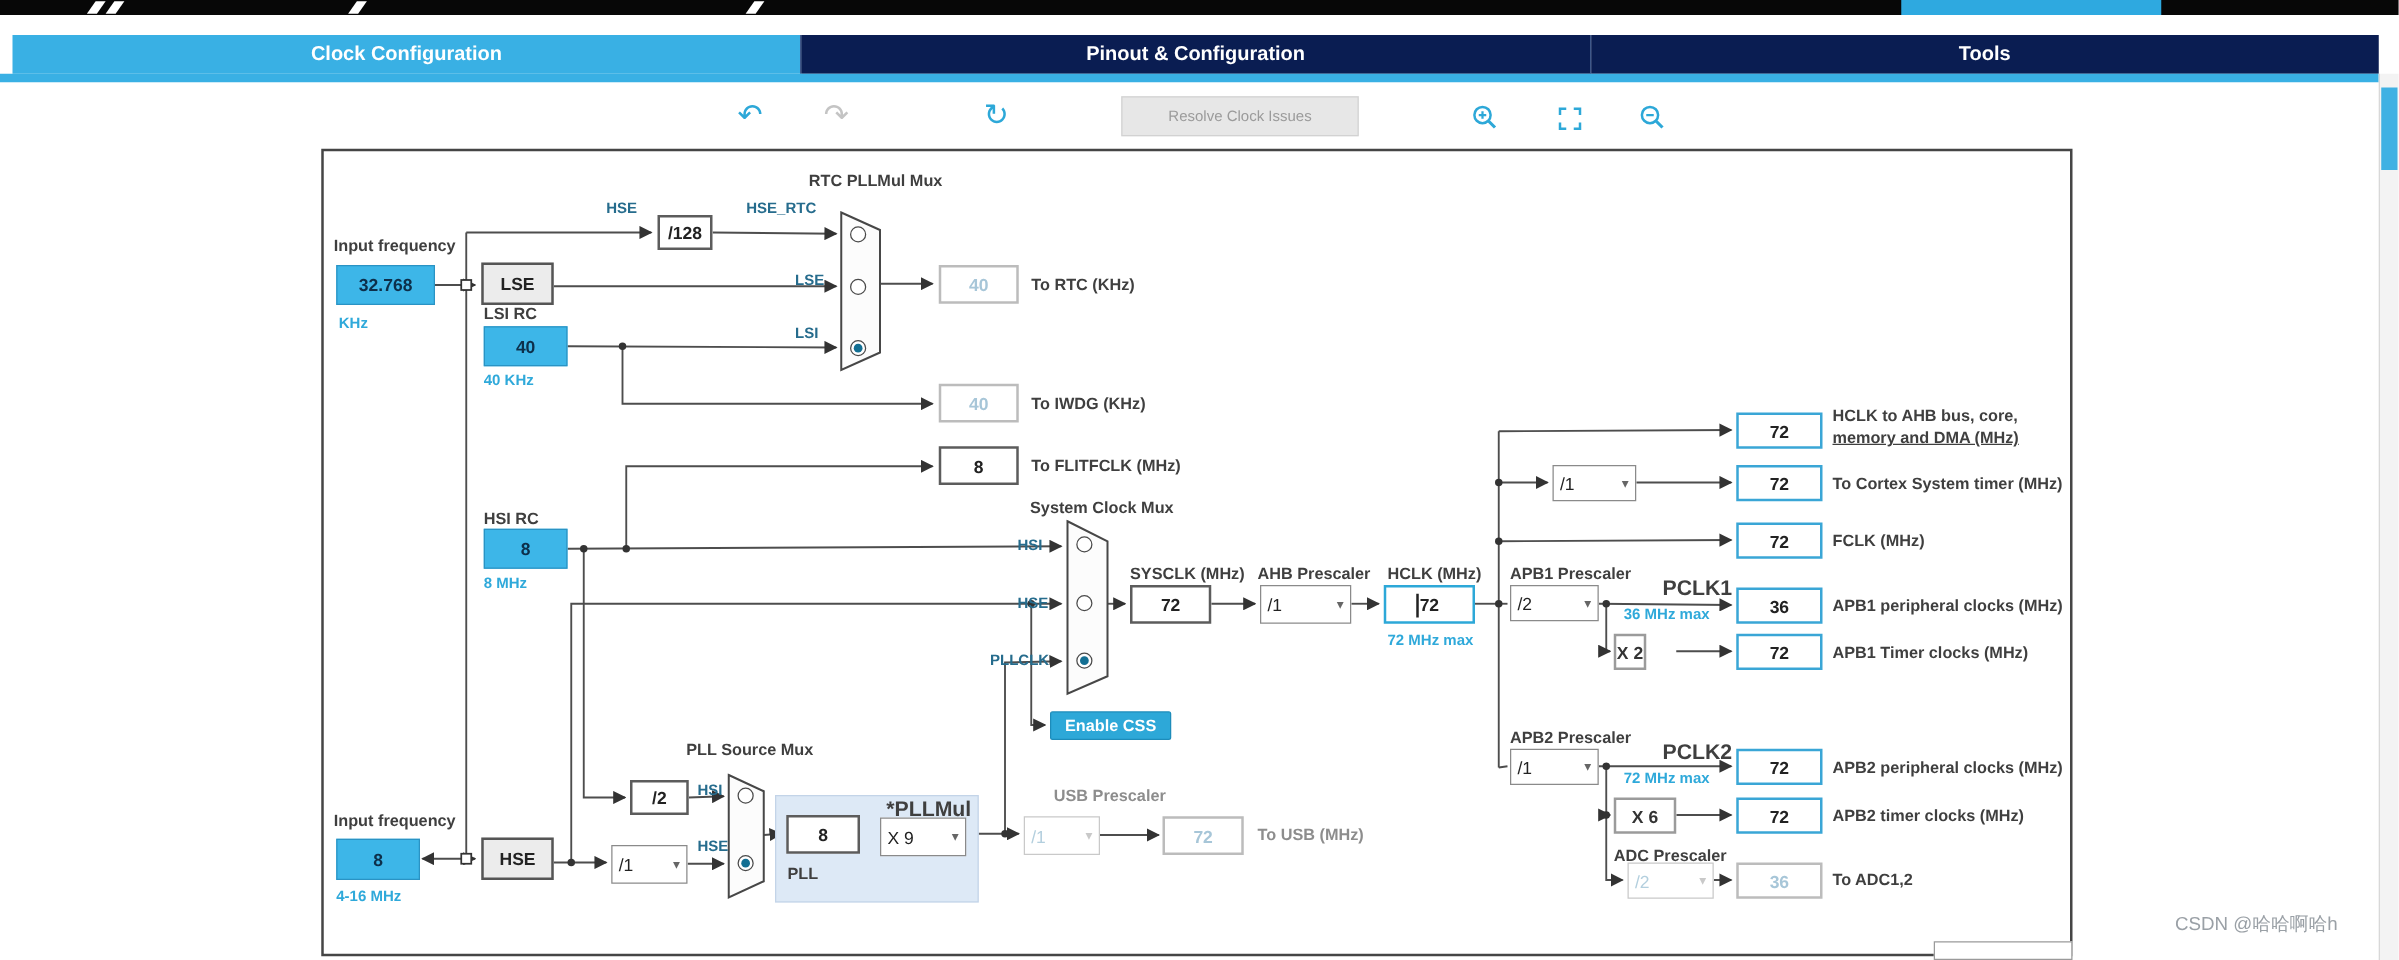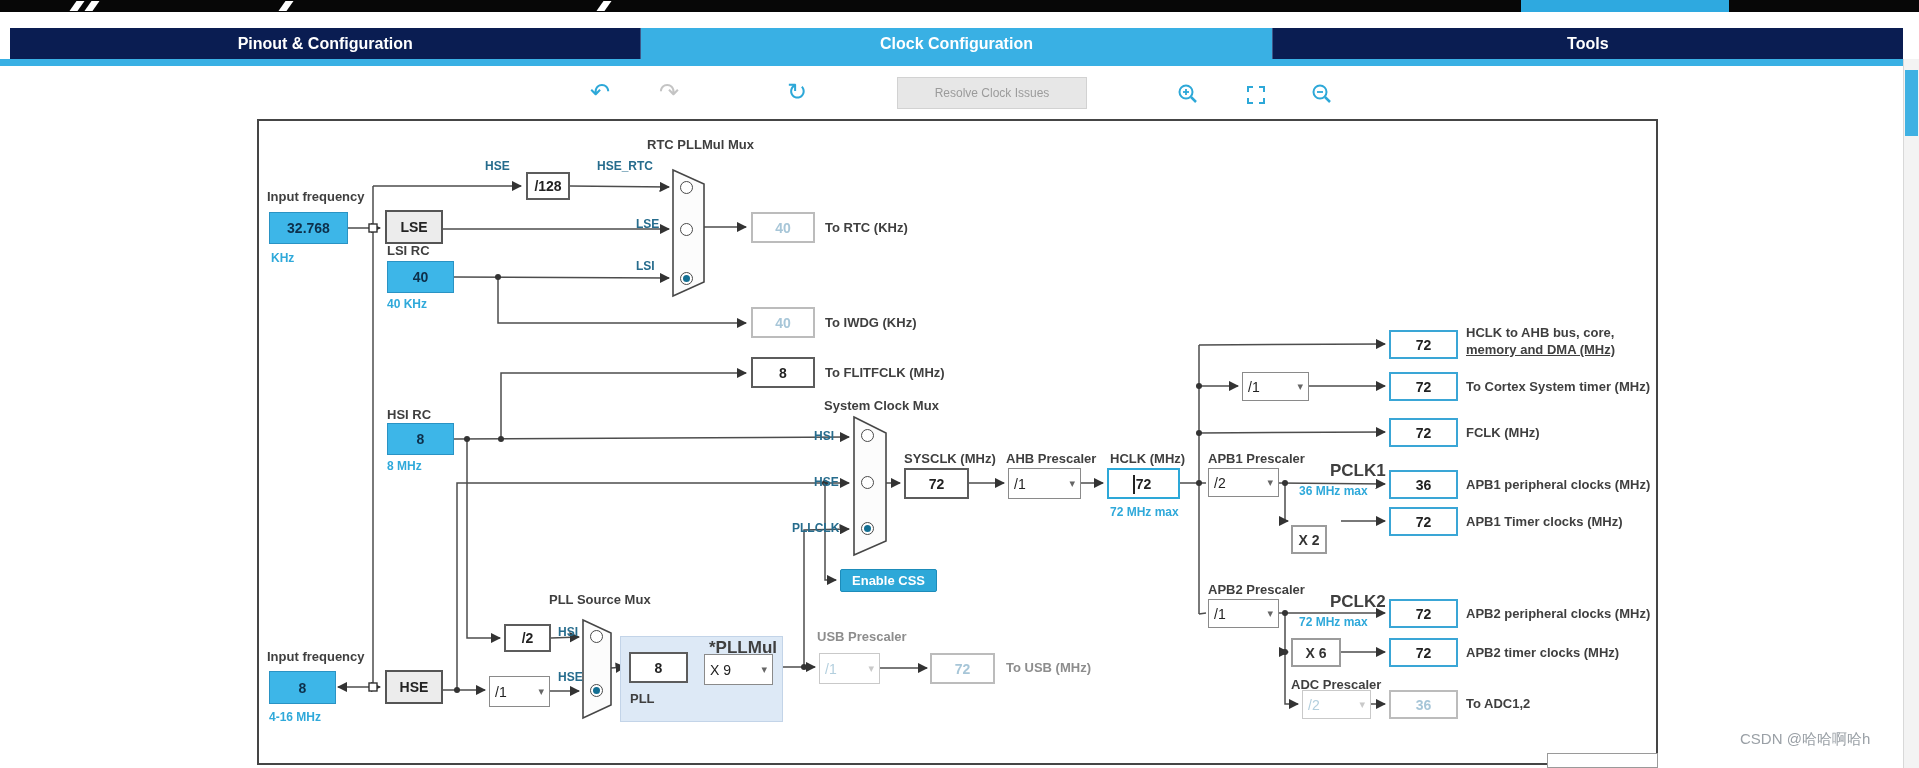--- a/index.html
+++ b/index.html
@@ -70,22 +70,22 @@
 
   <div class="topstrip">
     <div class="slash" style="left:73px"></div>
     <div class="slash" style="left:88px"></div>
     <div class="slash" style="left:282px"></div>
     <div class="slash" style="left:600px"></div>
     <div class="accent" style="left:1521px;width:208px"></div>
   </div>
 
   <div class="tabbar">
+    <div class="tab active">Clock Configuration</div>
     <div class="tab">Pinout &amp; Configuration</div>
-    <div class="tab active">Clock Configuration</div>
     <div class="tab">Tools</div>
   </div>
   <div class="accentbar"></div>
 
   <div class="toolbar">
     <div class="tbtn" style="left:584px;top:10px">↶</div>
     <div class="tbtn dis" style="left:653px;top:10px">↷</div>
     <div class="tbtn" style="left:781px;top:10px">↻</div>
     <div class="resolve">Resolve Clock Issues</div>
     <div class="tbtn" style="left:1172px;top:12px">
@@ -269,21 +269,21 @@
 
     <div class="pll-panel" style="left:361px;top:515px;width:163px;height:86px"></div>
     <div class="vb vb-white" style="left:370px;top:531px;width:59px;height:31px">8</div>
     <div class="lbl lbl-sm" style="left:450px;top:517px">*PLLMul</div>
     <div class="dd" style="left:445px;top:533px;width:69px;height:31px">
       <span>X 9</span>
         <span class="dd-chev">▾</span>
     </div>
     <div class="lbl" style="left:371px;top:570px">PLL</div>
 
-    <div class="lbl-gray" style="left:558px;top:508px">USB Prescaler</div>
+    <div class="lbl-gray" style="left:584px;top:508px">USB Prescaler</div>
     <div class="dd dd-dis" style="left:560px;top:532px;width:61px;height:31px">
       <span>/1</span>
         <span class="dd-chev">▾</span>
     </div>
     <div class="vb vb-dis" style="left:671px;top:532px;width:65px;height:31px">72</div>
     <div class="lbl-gray" style="left:747px;top:539px">To USB (MHz)</div>
 
     <div class="vb vb-out" style="left:1130px;top:209px;width:69px;height:29px">72</div>
     <div class="lbl" style="left:1207px;top:203px;line-height:17px">
       <span>HCLK to AHB bus, core,</span><br>
@@ -303,21 +303,21 @@
     <div class="lbl" style="left:949px;top:330px">APB1 Prescaler</div>
     <div class="dd" style="left:949px;top:347px;width:71px;height:29px">
       <span>/2</span>
         <span class="dd-chev">▾</span>
     </div>
     <div class="lbl lbl-sm" style="left:1071px;top:340px">PCLK1</div>
     <div class="lbl-blue" style="left:1040px;top:363px">36 MHz max</div>
     <div class="vb vb-out" style="left:1130px;top:349px;width:69px;height:29px">36</div>
     <div class="lbl" style="left:1207px;top:356px">APB1 peripheral clocks (MHz)</div>
 
-    <div class="vb vb-mul" style="left:1032px;top:404px;width:36px;height:29px">X 2</div>
+    <div class="vb vb-mul" style="left:1032px;top:386px;width:26px;height:29px">X 2</div>
     <div class="vb vb-out" style="left:1130px;top:386px;width:69px;height:29px">72</div>
     <div class="lbl" style="left:1207px;top:393px">APB1 Timer clocks (MHz)</div>
 
     <div class="lbl" style="left:949px;top:461px">APB2 Prescaler</div>
     <div class="dd" style="left:949px;top:478px;width:71px;height:29px">
       <span>/1</span>
         <span class="dd-chev">▾</span>
     </div>
     <div class="lbl lbl-sm" style="left:1071px;top:471px">PCLK2</div>
     <div class="lbl-blue" style="left:1040px;top:494px">72 MHz max</div>

